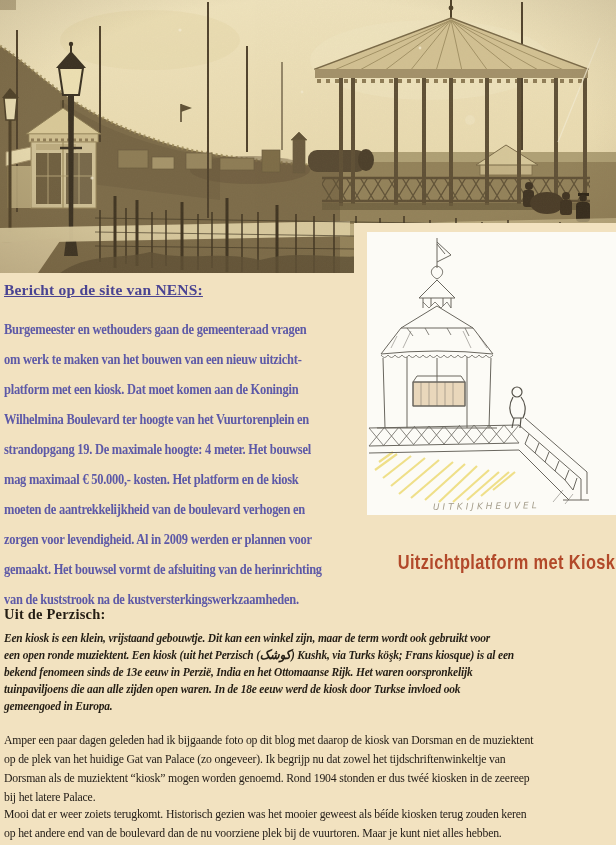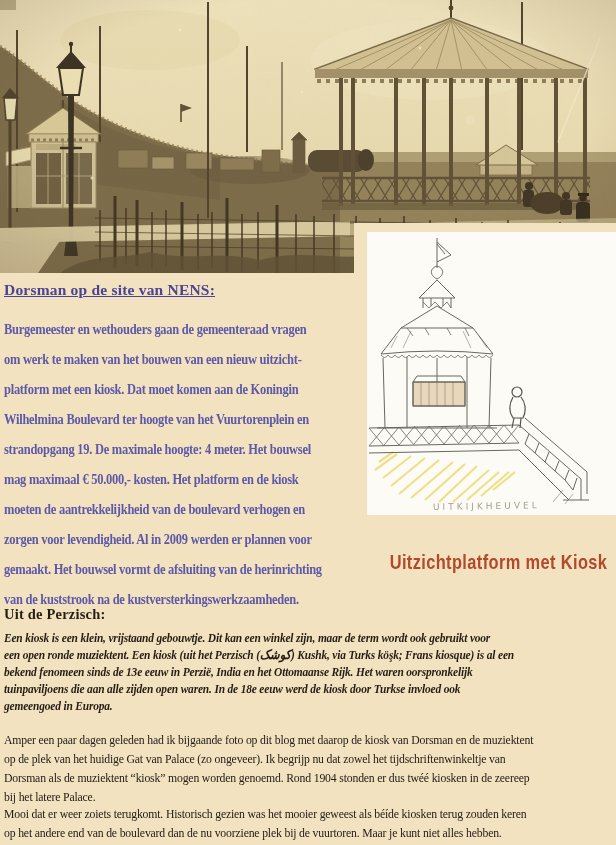--- a/index.html
+++ b/index.html
@@ -10,25 +10,25 @@
   }
   .abs{position:absolute;}
   
   #photo-fig{
     left:0;top:0;width:616px;height:273px;
     clip-path:polygon(0 0,616px 0,616px 223px,354px 223px,354px 273px,0 273px);
   }
   #photo-fig svg{display:block;}
   
   #sketch-box{
-    left:367px;top:232px;width:204px;height:283px;background:#fcfbf6;
+    left:367px;top:232px;width:204px;height:283px;background:#fcfbf6;font-style:italic;
   }
   
   #sketch-caption{
-    left:359px;top:551px;width:249px;text-align:center;
+    left:367px;top:551px;width:249px;text-align:center;
     color:#b2492a;font-family:"Liberation Sans",sans-serif;
     font-weight:bold;font-size:21px;line-height:22px;
   }
   #sketch-caption .cond{display:inline-block;transform:scaleX(.78);transform-origin:center top;white-space:nowrap;letter-spacing:.5px;}
   
   #nens-heading{
     left:4px;top:281px;
     font-weight:bold;font-size:15.5px;color:#4a4492;
     text-decoration:underline;letter-spacing:.2px;
   }
@@ -349,21 +349,21 @@
     </g>
 
     <text x="66" y="278" font-family="DejaVu Sans, sans-serif" font-size="9" letter-spacing="3" fill="#98907c" opacity=".85" transform="rotate(-1 66 278)">UITKIJKHEUVEL</text>
   </svg>
 </div>
 
 <div id="sketch-caption" class="abs">
   <span class="cond">Uitzichtplatform met Kiosk</span>
 </div>
 
-<div id="nens-heading" class="abs">Dorsman op de site van NENS:</div>
+<div id="nens-heading" class="abs">Bericht op de site van NENS:</div>
 <div id="nens-body" class="abs">Burgemeester en wethouders gaan de gemeenteraad vragen
 om werk te maken van het bouwen van een nieuw uitzicht-
 platform met een kiosk. Dat moet komen aan de Koningin
 Wilhelmina Boulevard ter hoogte van het Vuurtorenplein en
 strandopgang 19. De maximale hoogte: 4 meter. Het bouwsel
 mag maximaal € 50.000,- kosten. Het platform en de kiosk
 moeten de aantrekkelijkheid van de boulevard verhogen en
 zorgen voor levendigheid. Al in 2009 werden er plannen voor
 gemaakt. Het bouwsel vormt de afsluiting van de herinrichting
 van de kuststrook na de kustversterkingswerkzaamheden.</div>

